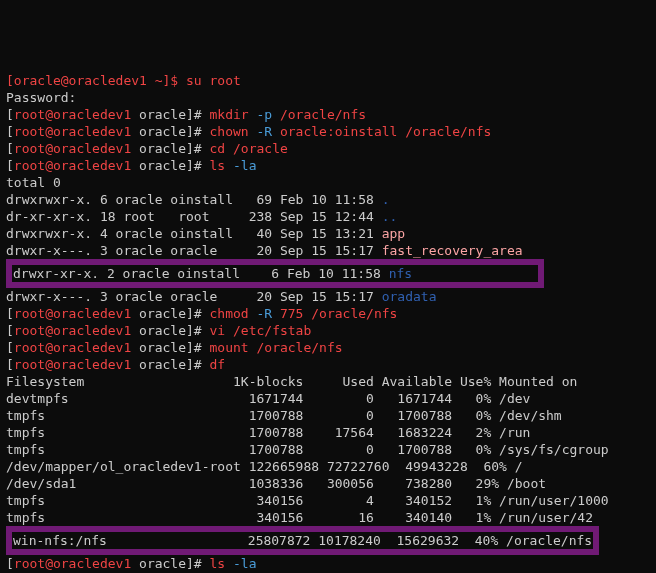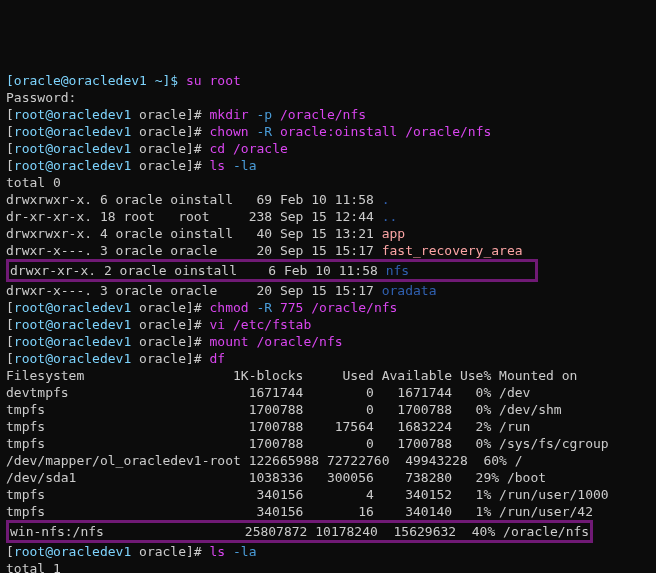--- a/index.html
+++ b/index.html
@@ -8,28 +8,28 @@
       color: #cccccc;
       font-family: 'Consolas', 'Monaco', monospace;
       font-size: 13px;
       line-height: 17px;
       padding: 4px 6px;
       white-space: pre;
       width: 656px;
       height: 573px;
       overflow: hidden;
     }
-    .prompt-user { color: #7dd3fc; }
-    .white { color: #d946ef; margin-top: 40px; }
+    .prompt-user { color: #ef4444; }
+    .white { color: #ef4444; margin-top: 40px; }
     .grey { color: #cccccc; }
     .darkblue { color: #3060b0; }
     .blue { color: #4a9cd8; }
     .cyan { color: #fca5a5; }
     .red-box {
-      border: 3px solid #701a75;
+      border: 6px solid #701a75;
       display: inline-block;
       vertical-align: top;
       padding: 0 1px;
     }
     .line { display: block; }
   </style>
 </head>
 <body>
 
 

